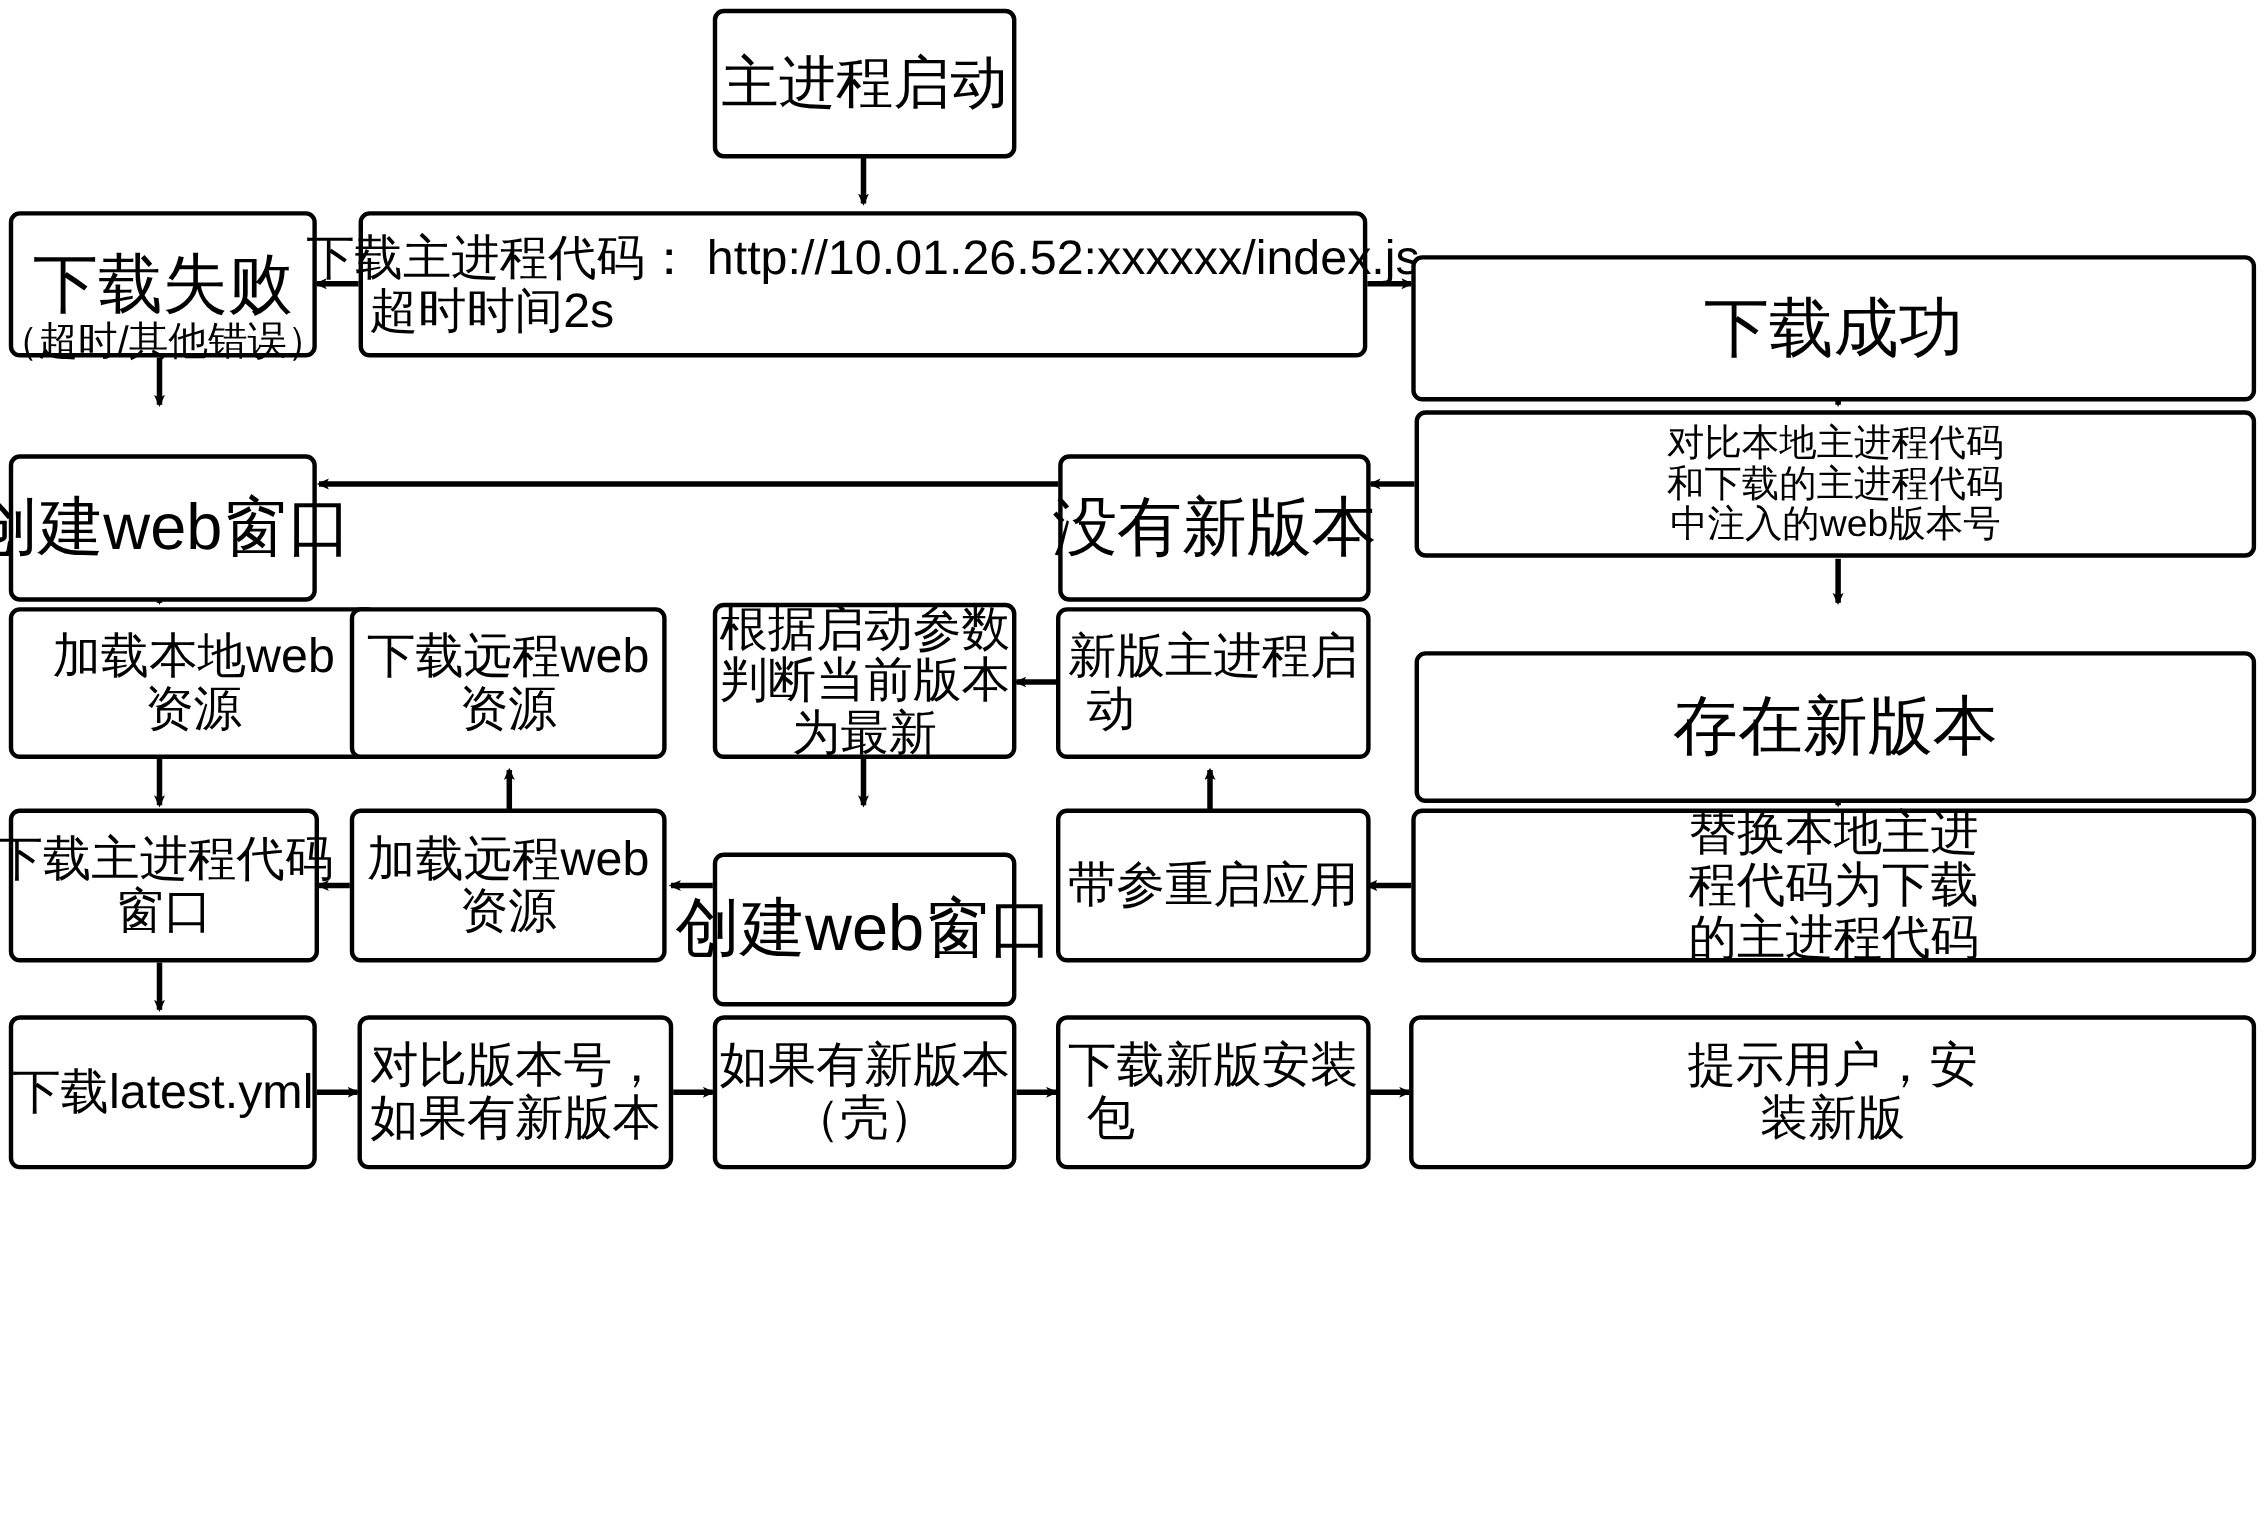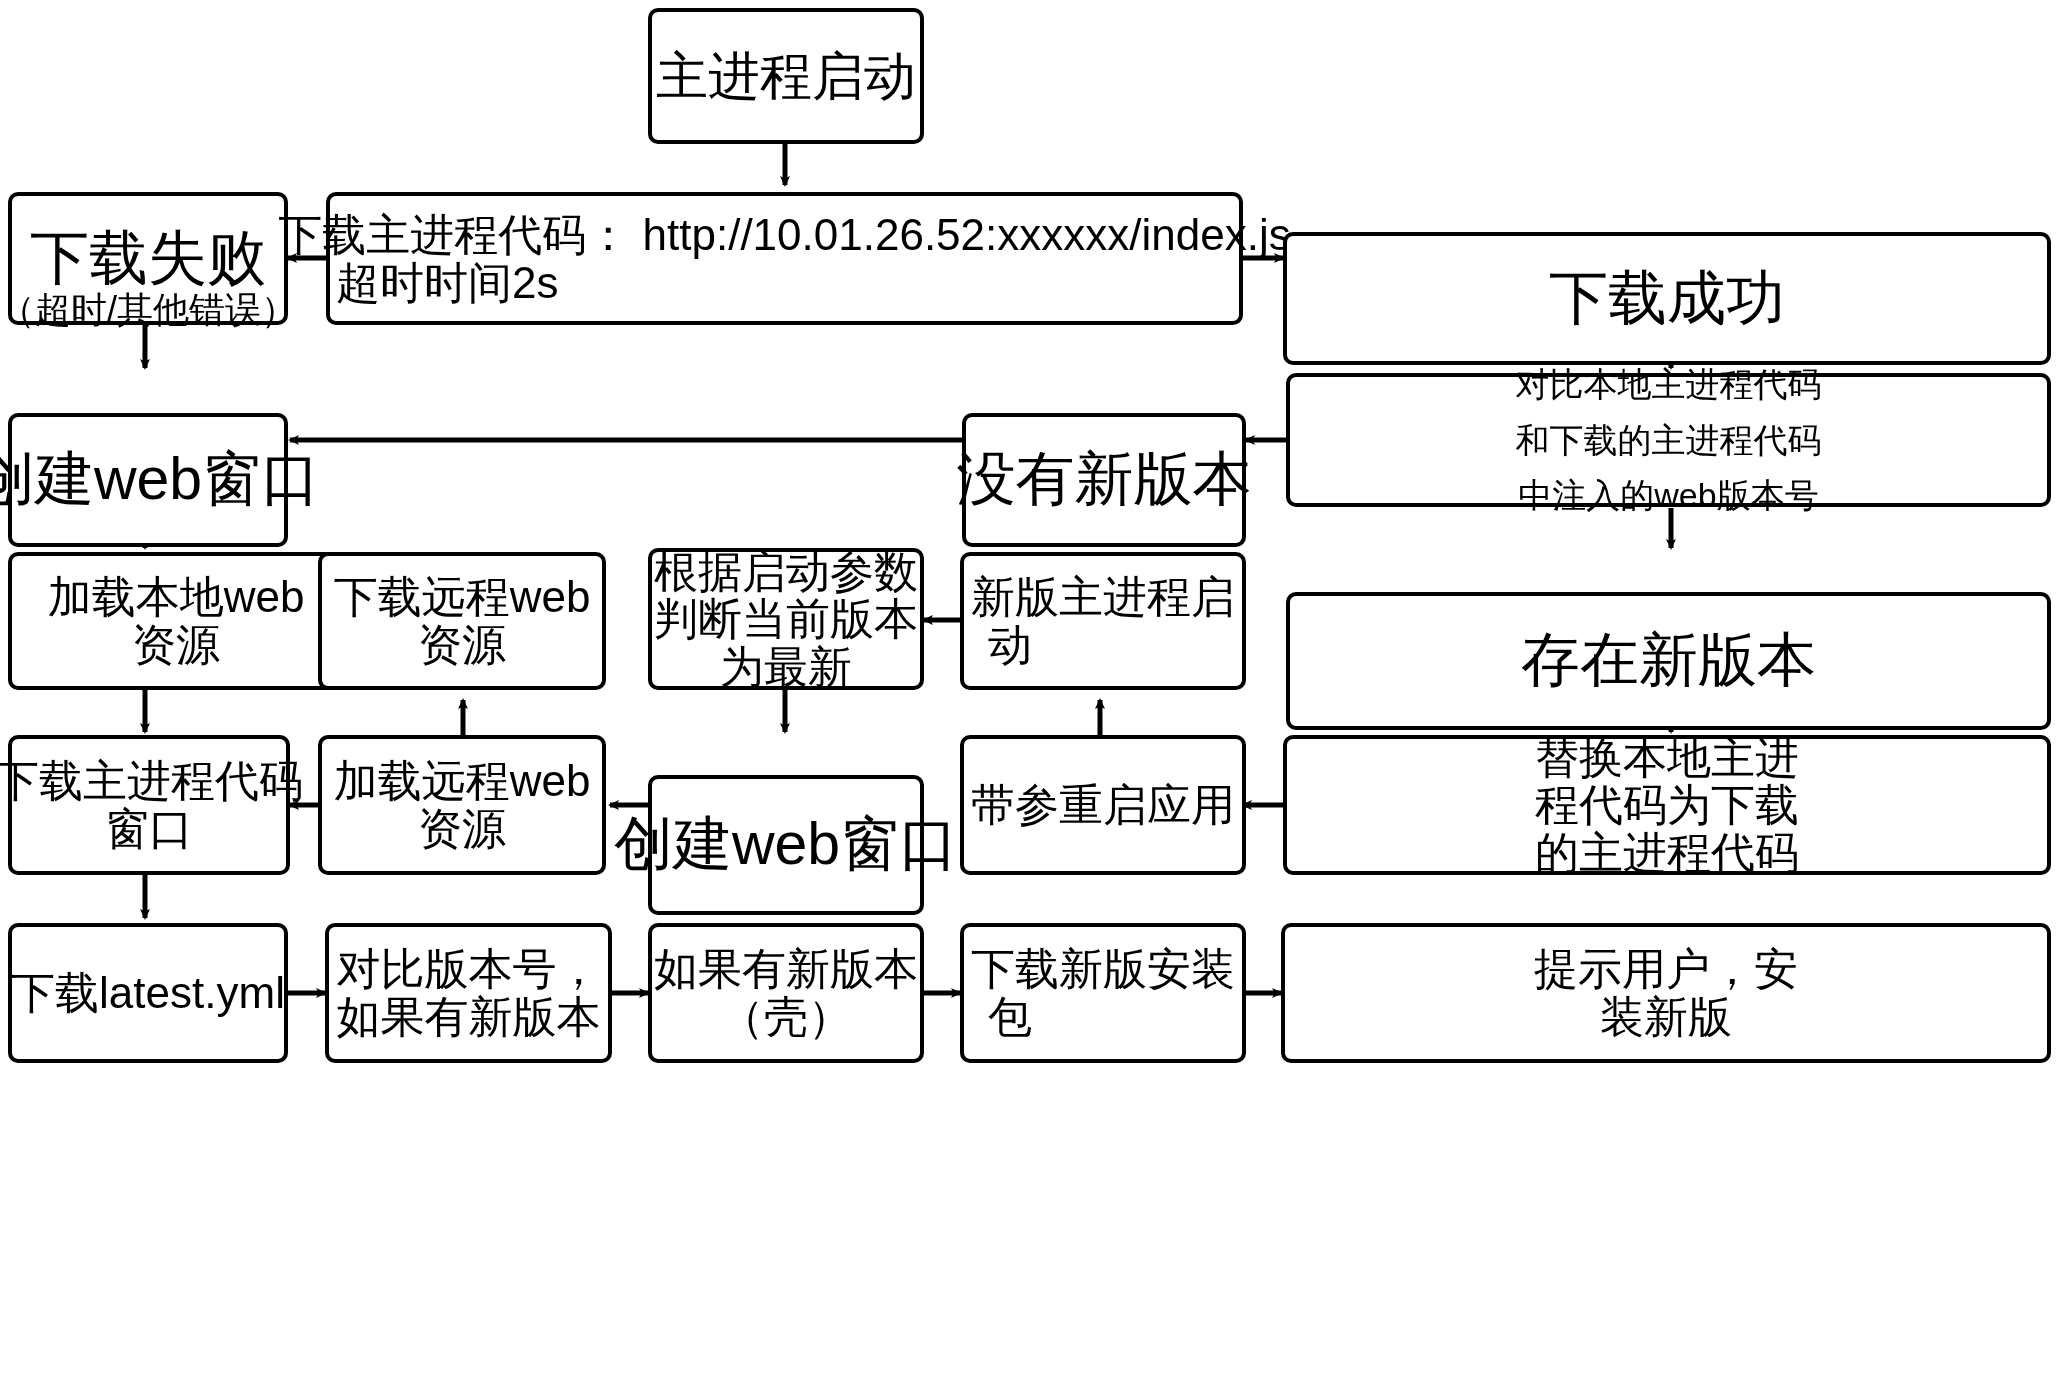--- a/index.html
+++ b/index.html
@@ -133,21 +133,21 @@
   </div>
 
   <div class="node fs-lg" style="left:8px; top:373px; width:280px; height:134px;">
     <span class="l1">创建web窗口</span>
   </div>
 
   <div class="node fs-lg" style="left:962px; top:373px; width:284px; height:134px;">
     <span class="l1">没有新版本</span>
   </div>
 
-  <div class="node" style="left:1286px; top:373px; width:765px; height:134px;gap:19px;">
+  <div class="node" style="left:1286px; top:373px; width:765px; height:134px;">
     <span class="l1 fs-xs">对比本地主进程代码</span>
     <span class="l2 fs-xs">和下载的主进程代码</span>
     <span class="l3 fs-xs">中注入的web版本号</span>
   </div>
 
   <div class="node" style="left:8px; top:552px; width:336px; height:138px;">
     <span class="l1 fs-md">加载本地web</span>
     <span class="l2 fs-md">资源</span>
   </div>
 

